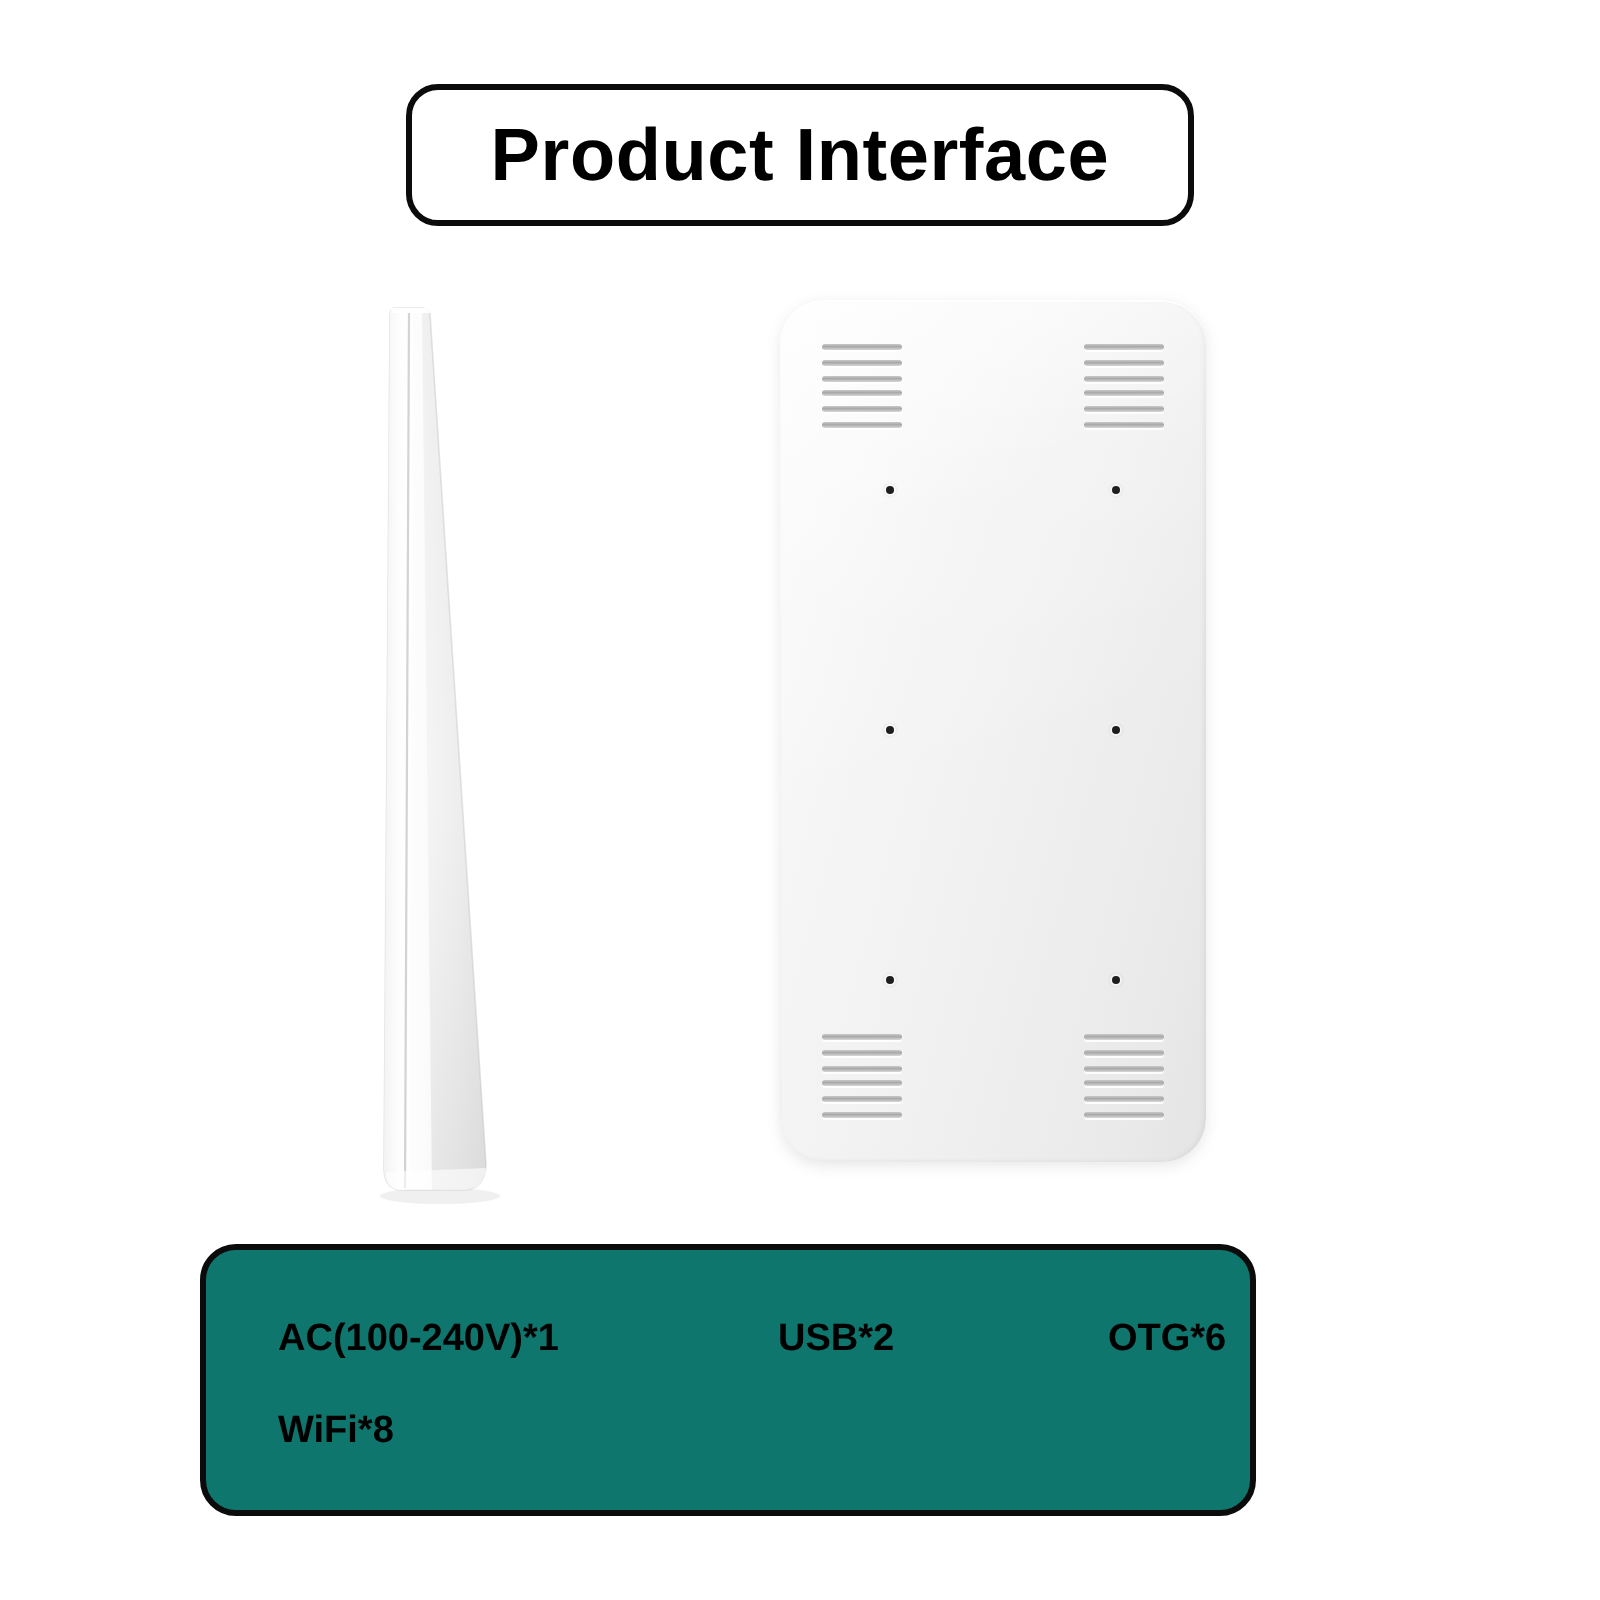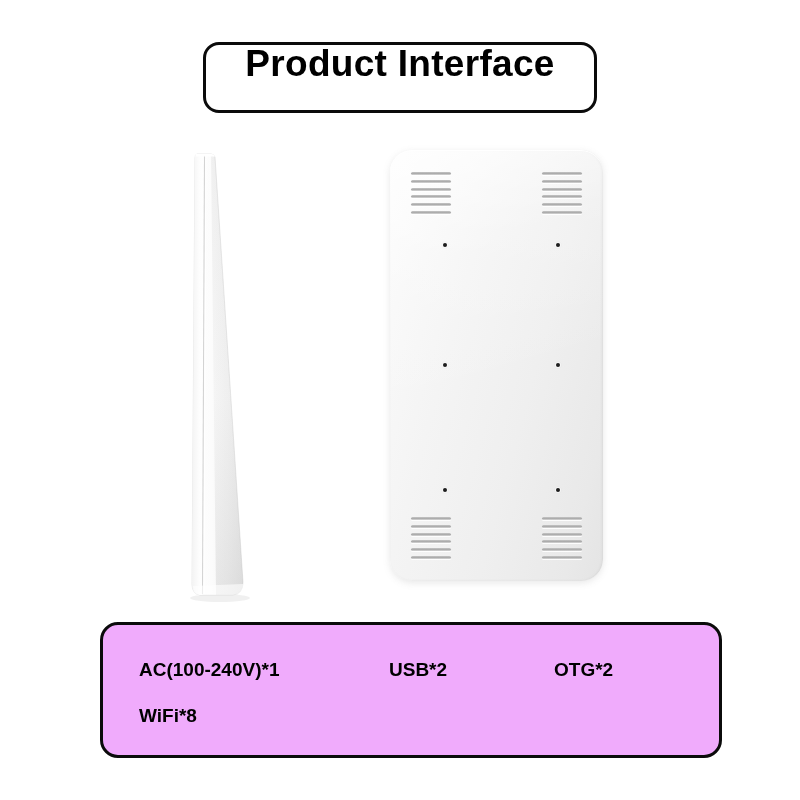--- a/index.html
+++ b/index.html
@@ -24,21 +24,21 @@
     position: absolute;
     left: 203px;
     top: 42px;
     width: 394px;
     height: 71px;
     border: 3px solid #0b0b0b;
     border-radius: 16px;
     background: #ffffff;
     box-sizing: border-box;
     display: flex;
-    align-items: flex-start;
+    align-items: center;
     justify-content: center;
   }
   .title-text {
     font-size: 37px;
     font-weight: 700;
     color: #000000;
     letter-spacing: 0.3px;
     line-height: 1;
     white-space: nowrap;
   }
@@ -126,25 +126,25 @@
     border-radius: 50%;
     background: #1d1d1d;
     box-shadow: 0 0 0 1px rgba(255,255,255,0.75), 0 0 2px rgba(0,0,0,0.35);
   }
 
   
   .spec-box {
     position: absolute;
     left: 100px;
     top: 622px;
-    width: 622px;
+    width: 528px;
     height: 136px;
     border: 3px solid #0b0b0b;
     border-radius: 18px;
-    background: #f0abfc;
+    background: #0f766e;
     box-sizing: border-box;
     padding-left: 36px;
   }
   .spec-grid {
     position: absolute;
     left: 36px;
     top: 22px;
     right: 18px;
     bottom: 16px;
     display: grid;
@@ -274,19 +274,19 @@
       <span class="screw" style="left:53px;  top:338px;"></span>
       <span class="screw" style="left:166px; top:338px;"></span>
     </div>
 
   </div>
 
   <div class="spec-box">
     <div class="spec-grid">
       <div class="spec-item">AC(100-240V)*1</div>
       <div class="spec-item">USB*2</div>
-      <div class="spec-item">OTG*2</div>
+      <div class="spec-item">OTG*6</div>
       <div class="spec-item">WiFi*8</div>
       <div class="spec-item empty"></div>
     </div>
   </div>
 
 </div>
 
 </body></html>

